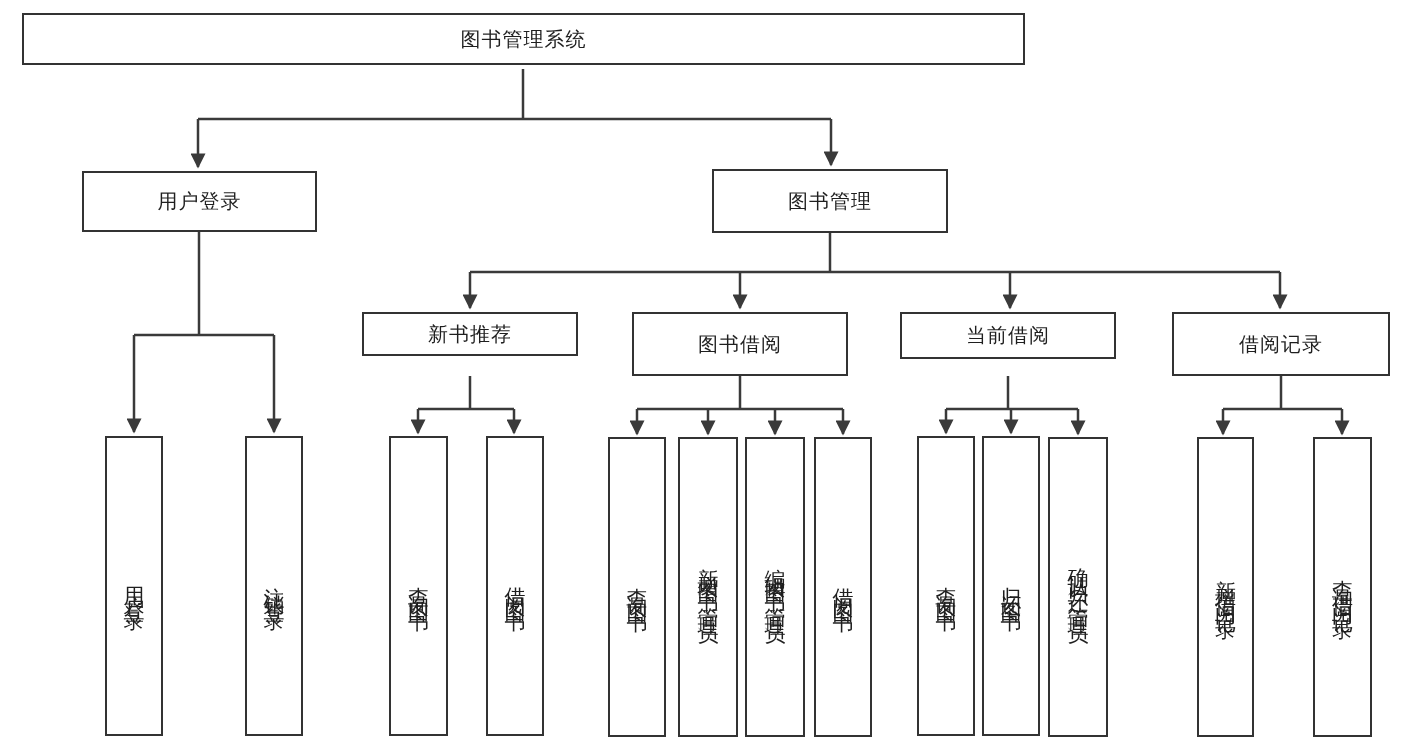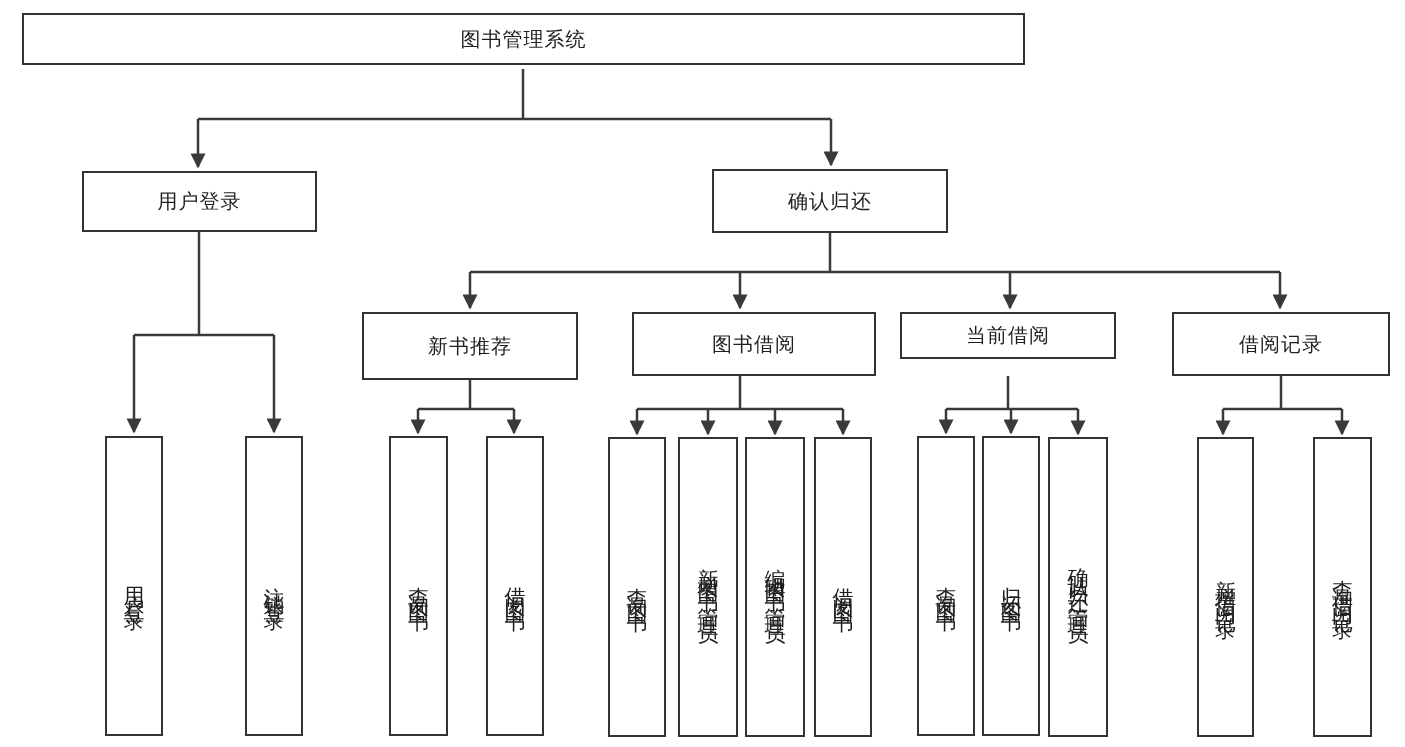--- a/index.html
+++ b/index.html
@@ -99,23 +99,23 @@
         <path d="M1011 409 V433" marker-end="url(#arrow)"></path>
         <path d="M1078 409 V434" marker-end="url(#arrow)"></path>
         <path d="M1223 409 V434" marker-end="url(#arrow)"></path>
         <path d="M1342 409 V434" marker-end="url(#arrow)"></path>
       </g>
   </svg>
 
   <div id="nodes-host">
       <div class="node h" style="left: 22px; top: 13px; width: 1003px; height: 52px;">图书管理系统</div>
       <div class="node h" style="left: 82px; top: 171px; width: 235px; height: 61px;">用户登录</div>
-      <div class="node h" style="left: 712px; top: 169px; width: 236px; height: 64px;">确认归还</div>
-      <div class="node h" style="left: 362px; top: 312px; width: 216px; height: 68px;">新书推荐</div>
-      <div class="node h" style="left: 632px; top: 312px; width: 244px; height: 64px;">图书借阅</div>
+      <div class="node h" style="left: 712px; top: 169px; width: 236px; height: 64px;">图书管理</div>
+      <div class="node h" style="left: 362px; top: 312px; width: 216px; height: 44px;">新书推荐</div>
+      <div class="node h" style="left: 632px; top: 312px; width: 216px; height: 64px;">图书借阅</div>
       <div class="node h" style="left: 900px; top: 312px; width: 216px; height: 47px;">当前借阅</div>
       <div class="node h" style="left: 1172px; top: 312px; width: 218px; height: 64px;">借阅记录</div>
       <div class="node v" style="left: 105px; top: 436px; width: 58px; height: 300px;">用户登录</div>
       <div class="node v" style="left: 245px; top: 436px; width: 58px; height: 300px;">注销登录</div>
       <div class="node v" style="left: 389px; top: 436px; width: 59px; height: 300px;">查询图书</div>
       <div class="node v" style="left: 486px; top: 436px; width: 58px; height: 300px;">借阅图书</div>
       <div class="node v" style="left: 608px; top: 437px; width: 58px; height: 300px;">查询图书</div>
       <div class="node v" style="left: 678px; top: 437px; width: 60px; height: 300px;">新增图书（管理员）</div>
       <div class="node v" style="left: 745px; top: 437px; width: 60px; height: 300px;">编辑图书（管理员）</div>
       <div class="node v" style="left: 814px; top: 437px; width: 58px; height: 300px;">借阅图书</div>

